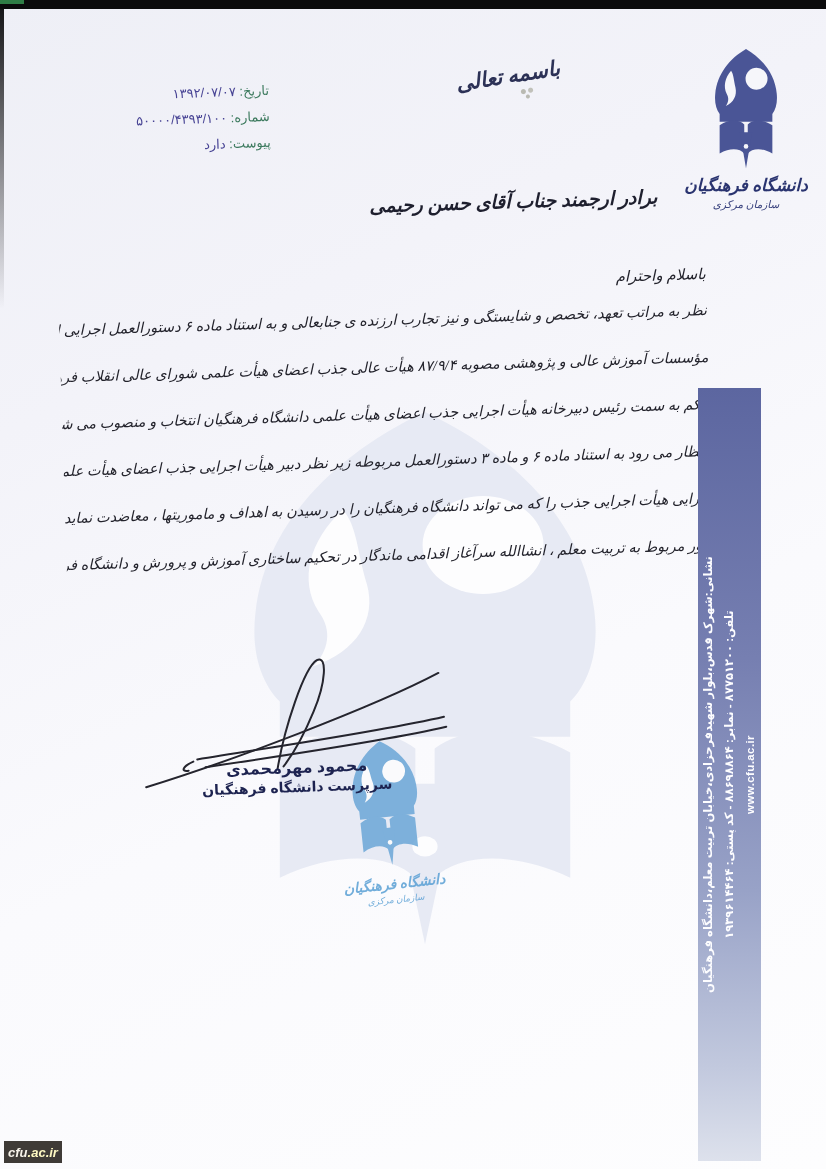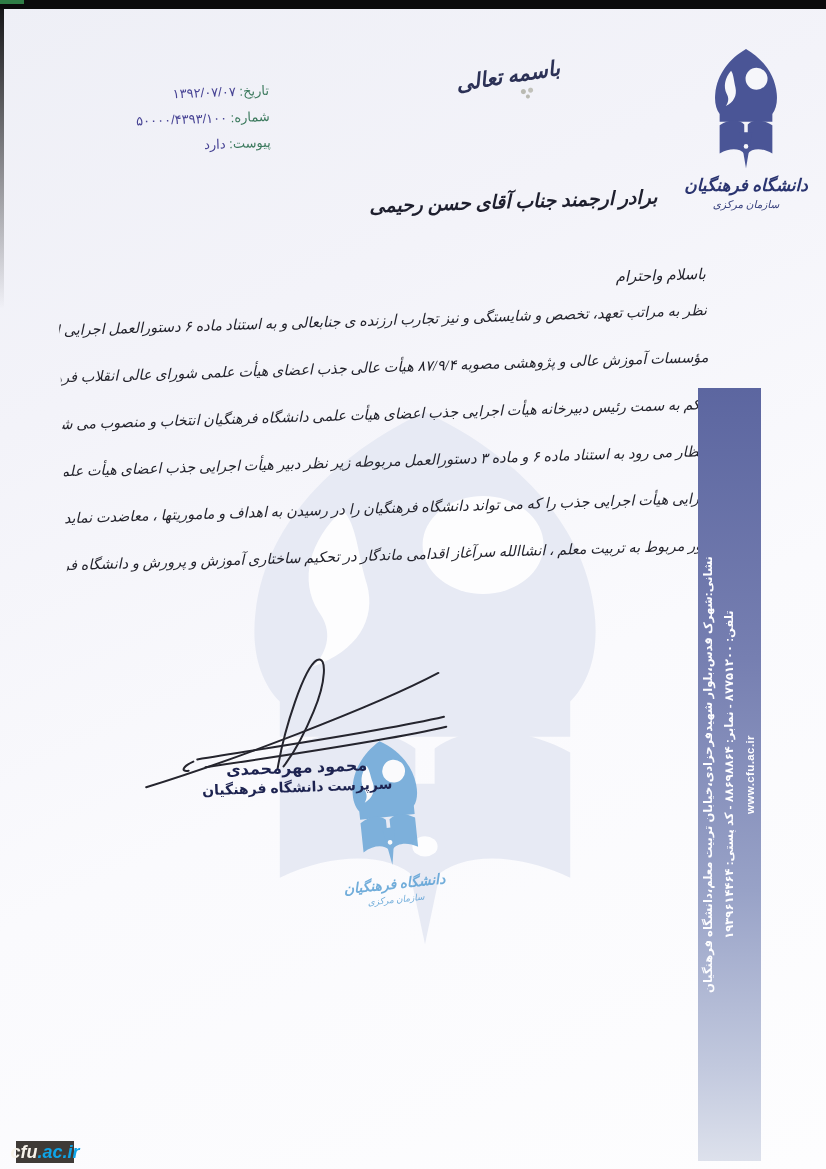--- a/index.html
+++ b/index.html
@@ -60,26 +60,26 @@
   .band{position:absolute;top:388px;left:698px;width:63px;height:773px;z-index:6;
     background:linear-gradient(180deg,#5c66a0 0%,#767fb1 35%,#98a2c7 65%,#c2c9de 88%,#dde1ec 100%);}
   .band-inner{position:absolute;top:0;left:0;width:773px;height:63px;
     transform:rotate(-90deg) translateX(-773px);transform-origin:top left;
     display:flex;flex-direction:column;justify-content:center;}
   .band-inner div{height:21px;line-height:21px;text-align:center;white-space:nowrap;
     font-family:"Liberation Sans","DejaVu Sans",sans-serif;font-size:11.5px;font-weight:bold;
     color:#fdfdff;letter-spacing:.4px;}
   .band-rtl{direction:rtl;}
   
-  .badge{position:absolute;left:16px;bottom:6px;width:58px;height:22px;background:#3f3b37;z-index:7;
+  .badge{position:absolute;left:4px;bottom:6px;width:58px;height:22px;background:#3f3b37;z-index:7;
     display:flex;align-items:center;justify-content:center;
     font-family:"Liberation Sans","DejaVu Sans",sans-serif;
-    font-size:18px;font-weight:bold;font-style:italic;}
+    font-size:13px;font-weight:bold;font-style:italic;}
   .badge .b1{color:#f7f3ea;}
-  .badge .b2{color:#0ea5e9;}
+  .badge .b2{color:#fef9c3;}
 </style>
 </head>
 <body>
 
 <div class="page">
 
   <div class="strip-top"></div>
   <div class="strip-top-green"></div>
   <div class="edge-left"></div>
   <div class="smudge"></div>

